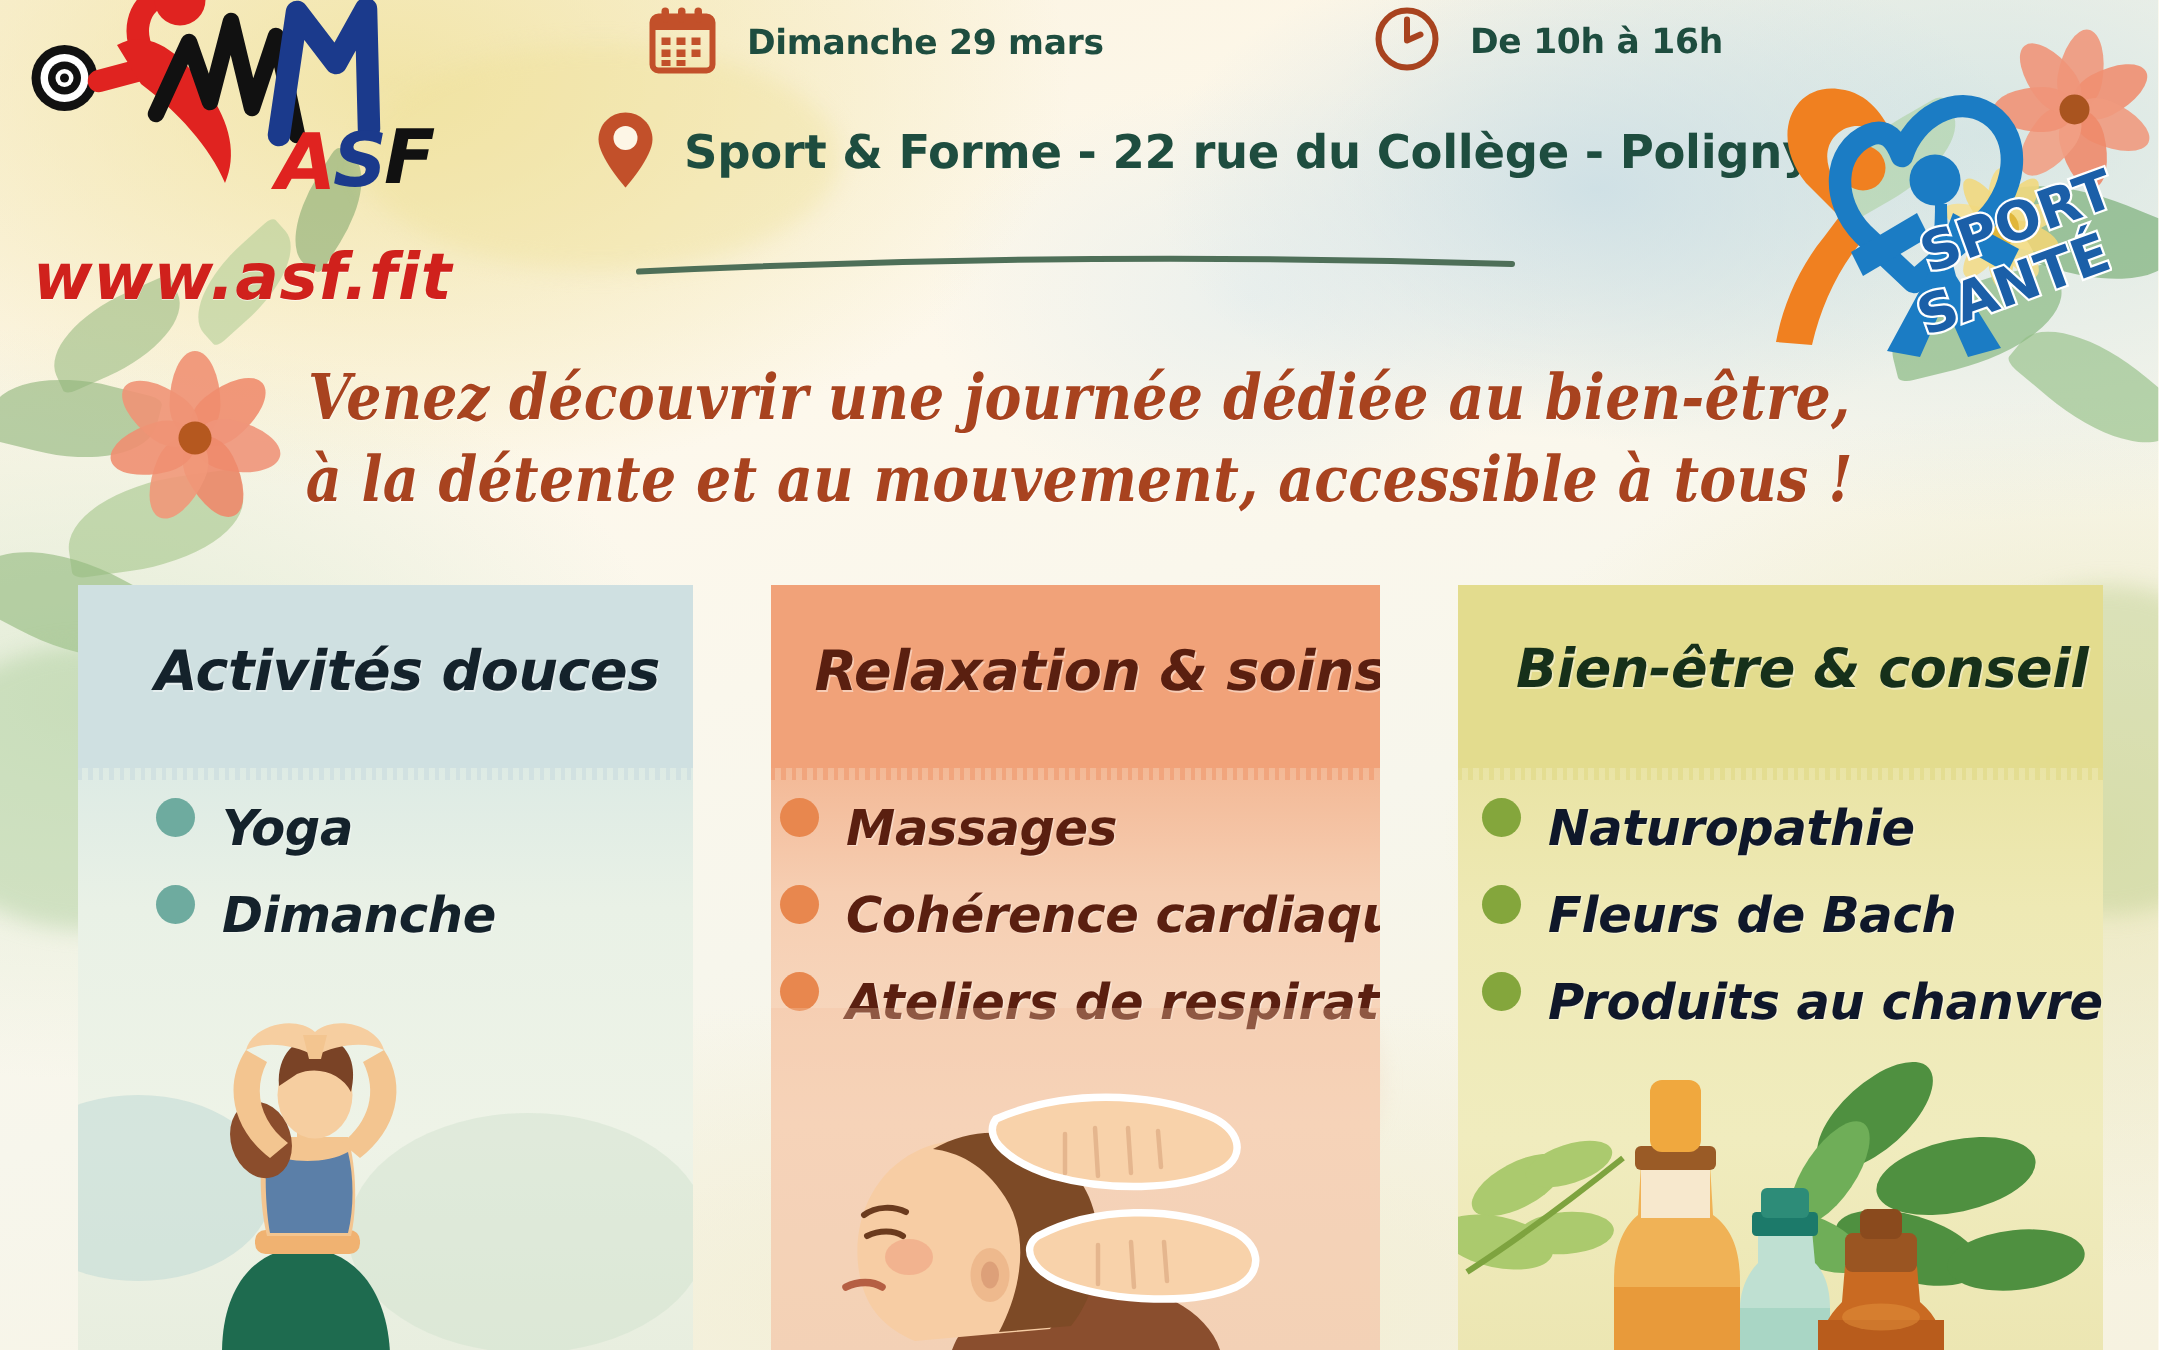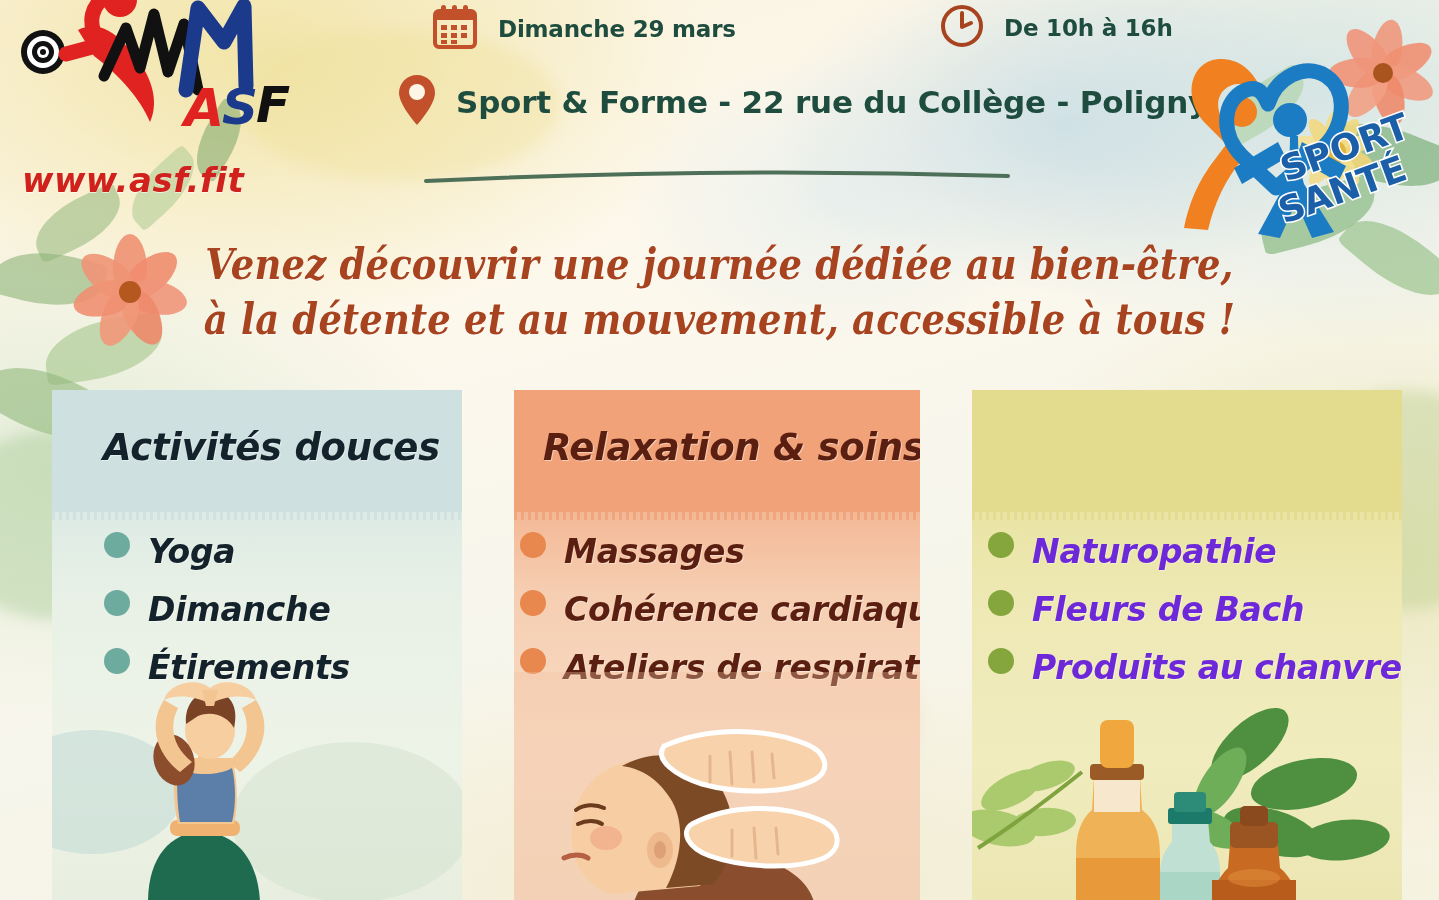--- a/index.html
+++ b/index.html
@@ -54,28 +54,28 @@
     transform: translate(-50%,-50%);
     border-radius: 50%;
   }
 
   
   .asf-logo  { position: absolute; left: 8px;  top: -6px; width: 320px; height: 160px; }
   .asf-url {
     position: absolute; left: 22px; top: 160px;
     font-family: "DejaVu Sans", sans-serif;
     font-weight: 700; font-style: italic;
-    font-size: 34px; color: #d0211c;
+    font-size: 43px; color: #d0211c;
     letter-spacing: .5px;
     text-shadow: 0 1px 0 rgba(255,255,255,.6);
   }
 
   .hdr-row { position: absolute; display: flex; align-items: center; gap: 18px; }
   .hdr-date { left: 430px; top: 2px; }
-  .hdr-time { left: 938px; top: 2px; }
+  .hdr-time { left: 914px; top: 2px; }
   .hdr-addr { left: 396px; top: 72px; }
 
   .hdr-text {
     font-family: "DejaVu Sans", sans-serif;
     font-weight: 700;
     font-size: 23px;
     color: #1e4d3f;
     white-space: nowrap;
     letter-spacing: -0.2px;
   }
@@ -168,21 +168,21 @@
   .bullet-label {
     font-family: "DejaVu Sans", sans-serif;
     font-weight: 700; font-style: italic;
     font-size: 33px;
     white-space: nowrap;
     letter-spacing: -.2px;
     text-shadow: 1px 1px 0 rgba(255,255,255,.4);
   }
   .card-1 .bullet-label { color: #14222b; }
   .card-2 .bullet-label { color: #5a1f10; font-style: italic; }
-  .card-3 .bullet-label { color: #6d28d9; }
+  .card-3 .bullet-label { color: #0f172a; }
 
   .card-art { position: absolute; left: 0; right: 0; bottom: 0; height: 230px; }
 
   
   .sport-sante { position: absolute; left: 1138px; top: 38px; width: 270px; height: 210px; }
 </style>
 </head>
 <body>
 
 <div id="poster">
@@ -356,24 +356,20 @@
     <div class="card-title">Activités douces</div>
     <div class="bullets">
       <div class="bullet-row">
         <span class="dot"></span>
         <span class="bullet-label">Yoga</span>
       </div>
       <div class="bullet-row">
         <span class="dot"></span>
         <span class="bullet-label">Dimanche</span>
       </div>
-      <div class="bullet-row">
-        <span class="dot"></span>
-        <span class="bullet-label">Étirements</span>
-      </div>
     </div>
     <div class="card-art">
       <svg viewBox="0 0 410 230" width="410" height="230" preserveAspectRatio="xMidYMax meet">
 
         <ellipse cx="40" cy="120" rx="90" ry="62" fill="#bcd8d4" opacity=".5"></ellipse>
         <ellipse cx="300" cy="150" rx="120" ry="80" fill="#cfe0cc" opacity=".45"></ellipse>
 
         <path d="M96 230 C96 186 118 160 150 160 C182 160 206 186 208 230 Z" fill="#1e6b4f"></path>
 
         <rect x="118" y="148" width="70" height="16" rx="7" fill="#f0b271"></rect>
@@ -447,20 +443,21 @@
             <path d="M240 156 L242 186"></path>
           <path d="M262 156 L264 182"></path>
         </g>
       </svg>
     </div>
   </div>
 
   <div class="card card-3">
     <div class="card-body"></div>
     <div class="card-head"></div>
+    <div class="card-title">Bien-être &amp; conseil</div>
     <div class="bullets">
       <div class="bullet-row">
         <span class="dot"></span>
         <span class="bullet-label">Naturopathie</span>
       </div>
       <div class="bullet-row">
         <span class="dot"></span>
         <span class="bullet-label">Fleurs de Bach</span>
       </div>
       <div class="bullet-row">

